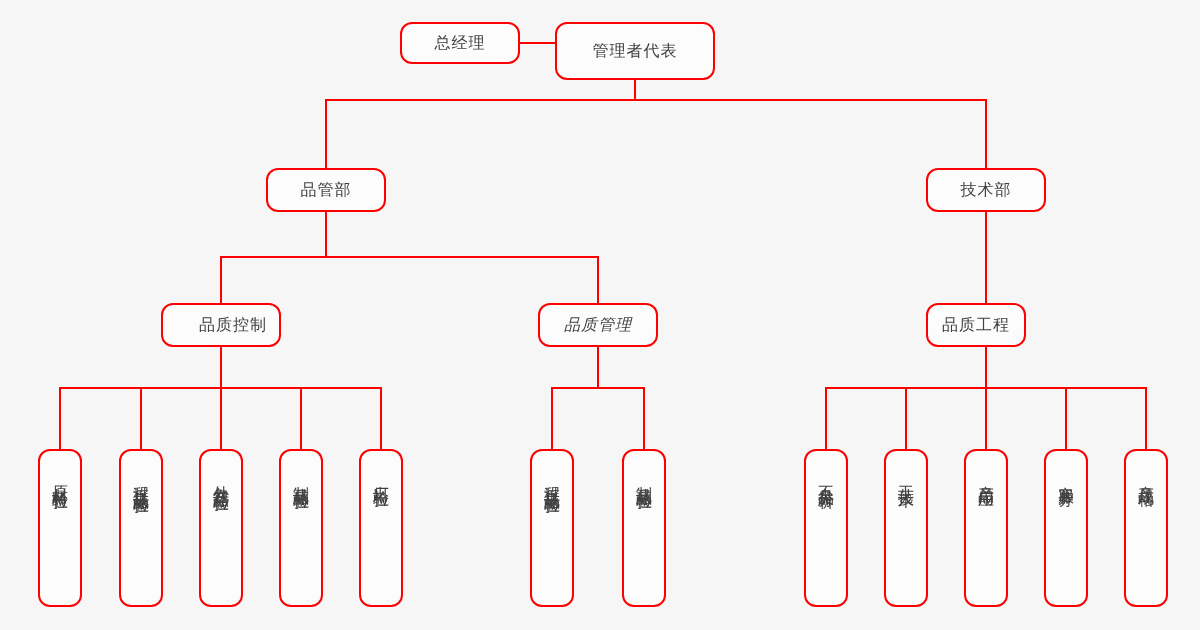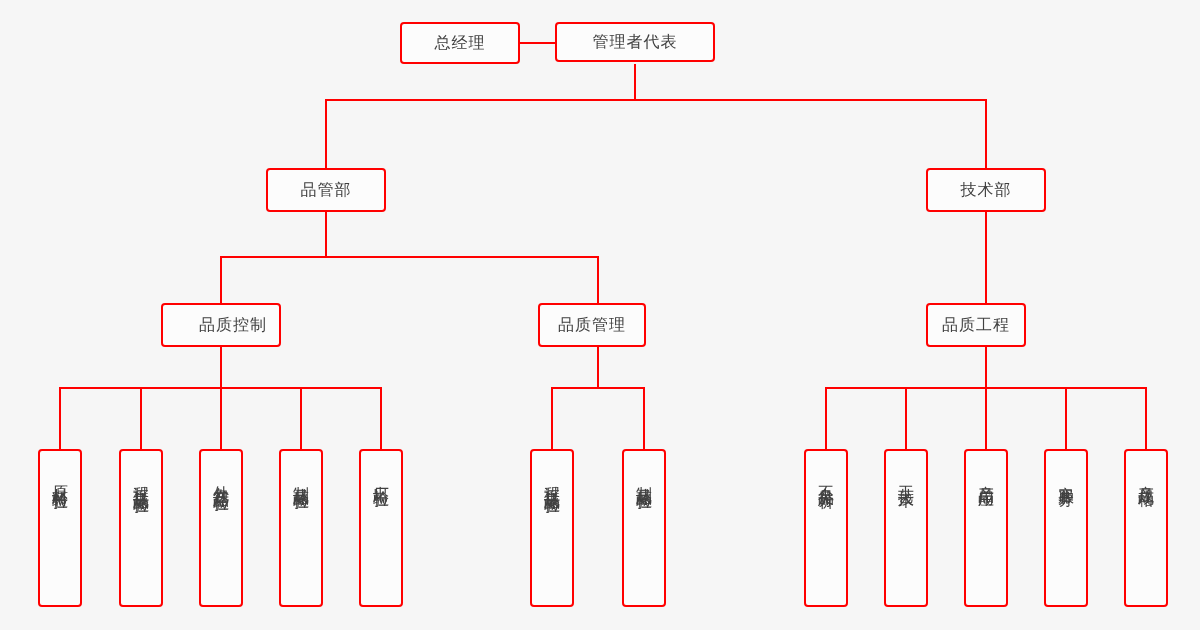--- a/index.html
+++ b/index.html
@@ -15,21 +15,21 @@
   }
   .connectors {
     position: absolute;
     left: 0; top: 0;
     width: 1200px; height: 630px;
   }
   .node {
     position: absolute;
     background: #fcfcfc;
     border: 2px solid #ff0000;
-    border-radius: 4px;
+    border-radius: 12px;
     color: #404040;
     font-size: 16px;
     display: flex;
     align-items: center;
     justify-content: center;
     text-align: center;
     letter-spacing: 1px;
     z-index: 2;
   }
   .node.v {
@@ -69,27 +69,27 @@
     <path d="M552 449 V388 H644 V449"></path>
 
     <path d="M986 347 V388"></path>
     <path d="M826 449 V388 H1146 V449"></path>
     <path d="M906 388 V449"></path>
     <path d="M986 388 V449"></path>
     <path d="M1066 388 V449"></path>
   </svg>
 
   <div class="node" style="left:400px; top:22px; width:120px; height:42px;">总经理</div>
-  <div class="node" style="left:555px; top:22px; width:160px; height:40px;">管理者代表</div>
+  <div class="node" style="left:555px; top:22px; width:160px; height:58px;">管理者代表</div>
 
   <div class="node" style="left:266px; top:168px; width:120px; height:44px;">品管部</div>
   <div class="node" style="left:926px; top:168px; width:120px; height:44px;">技术部</div>
 
   <div class="node" style="left:161px; top:303px; width:120px; height:44px;padding-left:24px;">品质控制</div>
-  <div class="node" style="left:538px; top:303px; width:108px; height:44px;">品质管理</div>
+  <div class="node" style="left:538px; top:303px; width:120px; height:44px;font-style:italic;">品质管理</div>
   <div class="node" style="left:926px; top:303px; width:100px; height:44px;">品质工程</div>
 
   <div class="node v" style="left:38px; top:449px; width:44px; height:158px;">原材料检验</div>
   <div class="node v" style="left:119px; top:449px; width:44px; height:158px;">过程半成品检验</div>
   <div class="node v" style="left:199px; top:449px; width:44px; height:158px;">外包产品检验</div>
   <div class="node v" style="left:279px; top:449px; width:44px; height:158px;">制成品检验</div>
   <div class="node v" style="left:359px; top:449px; width:44px; height:158px;">出厂检验</div>
 
   <div class="node v" style="left:530px; top:449px; width:44px; height:158px;">过程半成品检验</div>
   <div class="node v" style="left:622px; top:449px; width:44px; height:158px;">制成品检验</div>

